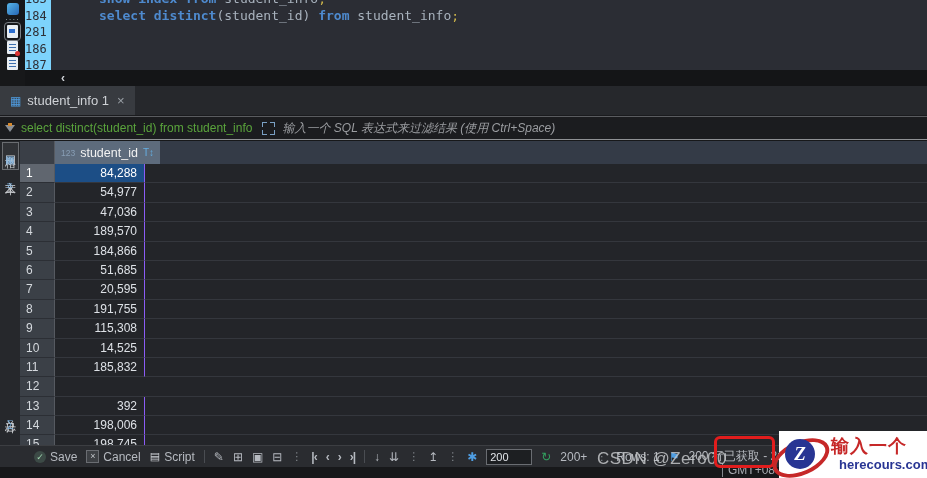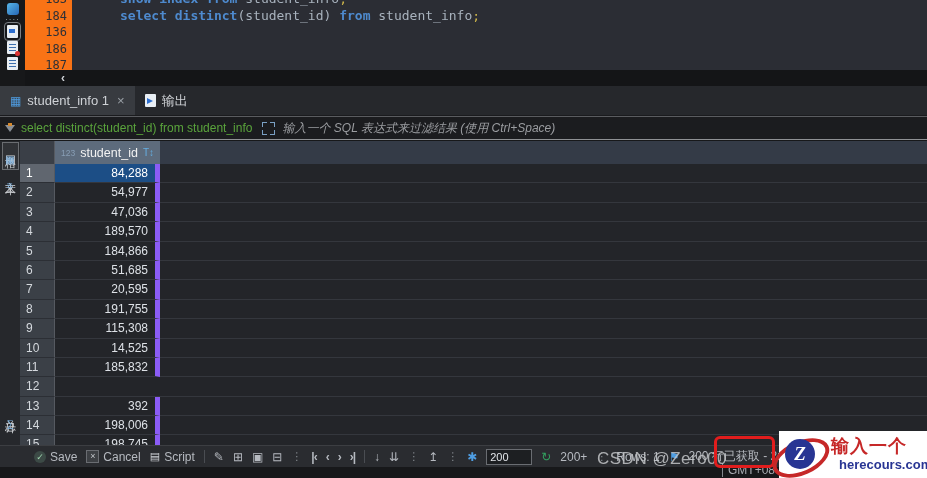--- a/index.html
+++ b/index.html
@@ -10,21 +10,21 @@
   .editor{position:absolute;left:0;top:0;width:927px;height:70px;background:#2b2d34;display:flex;overflow:hidden;}
   .icon-strip{width:25px;background:#16181b;display:flex;flex-direction:column;align-items:center;padding-top:3px;gap:3px;flex:none;}
   .estrip-ico{width:15px;height:14px;display:flex;align-items:center;justify-content:center;font-size:10px;}
   .gem{width:12px;height:12px;background:linear-gradient(135deg,#58b6e8,#2667b5);border-radius:3px;}
   .dots{color:#9aa;font-size:8px;letter-spacing:1px;line-height:4px;}
   .docico{width:11px;height:13px;background:#e8eef4;border-radius:1px;position:relative;}
   .docico i{position:absolute;left:2px;top:3px;width:7px;height:1px;background:#3d6fae;box-shadow:0 3px 0 #3d6fae,0 6px 0 #3d6fae;}
   .docico.arrow i{background:#2d6fd0;box-shadow:none;width:6px;height:4px;top:4px;}
   .boxed{outline:1px solid #7b8086;outline-offset:2px;}
   .reddot::after{content:"";position:absolute;right:-2px;bottom:-2px;width:5px;height:5px;background:#d33;border-radius:50%;}
-  .gutter{width:47px;background:#f97316;flex:none;text-align:right;padding-right:5px;box-sizing:border-box;
+  .gutter{width:26px;background:#7dd3fc;flex:none;text-align:right;padding-right:5px;box-sizing:border-box;
           font-family:"DejaVu Sans Mono",monospace;font-size:12px;line-height:16.5px;color:#2e3037;}
   .gutter .lnum:first-child,.code .cline:first-child{margin-top:-9px;}
   .code{flex:1;padding-left:6px;font-family:"DejaVu Sans Mono",monospace;font-size:13px;line-height:16.5px;white-space:pre;margin-left:42px;}
   .tok-kw{color:#4e8ace;font-weight:bold;}
   .tok-id{color:#a8b2bd;}
   .tok-semi{color:#cdb54a;}
 
   
   .hscroll{position:absolute;left:25px;top:70px;width:902px;height:16px;background:#141517;display:flex;align-items:center;}
   .hs-arrow{margin-left:36px;color:#d0d3d8;font-size:12px;font-weight:bold;cursor:pointer;}
@@ -64,22 +64,22 @@
   .ghead{height:23px;flex:none;display:flex;border-radius:6px;}
   .corner-cell{width:35px;background:#3a3f47;flex:none;border-right:1px solid #565a61;box-sizing:border-box;}
   .col-head{width:105px;flex:none;background:#5d6b7c;color:#f2f2f2;font-size:12.5px;display:flex;align-items:center;justify-content:center;gap:5px;cursor:pointer;}
   .t123{color:#a9c6e2;opacity:.55;font-size:8.5px;}
   .tfil{color:#64aee2;font-size:10px;}
   .head-rest{flex:1;background:#343b47;}
   .grows{flex:1;overflow:hidden;}
   .grow{height:19.4px;display:flex;box-sizing:border-box;}
   .gnum{width:35px;flex:none;background:#3b4047;color:#d5d9de;font-size:12px;line-height:19.4px;padding-left:6px;box-sizing:border-box;
         border-bottom:1px solid #2c2f35;border-right:1px solid #565a61;}
-  .gval{width:105px;flex:none;background:#232529;color:#dde1e6;font-size:12px;line-height:19.4px;text-align:right;padding-right:7px;box-sizing:border-box;
-        border-bottom:1px solid #34373d;border-right:5px solid #8b5cf6;}
+  .gval{width:90px;flex:none;background:#232529;color:#dde1e6;font-size:12px;line-height:19.4px;text-align:right;padding-right:7px;box-sizing:border-box;
+        border-bottom:1px solid #34373d;border-right:1px solid #8b5cf6;}
   .gfill{flex:1;background:#232529;border-bottom:1px solid #34373d;}
   .grow.sel .gnum{background:#60666f;color:#ffffff;}
   .grow.sel .gval{background:#1c4e86;color:#ffffff;}
 
   
   .toolbar{position:absolute;left:0;top:445px;width:927px;height:22px;background:#2a2c30;border-top:1px solid #3c3e42;box-sizing:border-box;
            display:flex;align-items:center;padding-left:34px;gap:9px;font-size:12px;color:#b6bac0;white-space:nowrap;}
   .tbtn{display:flex;align-items:center;gap:4px;cursor:pointer;}
   .ticon-check{width:12px;height:12px;border-radius:50%;background:#3c4a46;color:#9fd6b0;font-size:9px;line-height:12px;text-align:center;}
   .ticon-cancel{width:11px;height:11px;background:#3d4044;border:1px solid #6a6d72;color:#c3c6cb;font-size:9px;line-height:10px;text-align:center;}
@@ -129,42 +129,36 @@
         </span>
       <span class="estrip-ico">
           <span class="docico">
             <i></i>
           </span>
         </span>
     </div>
     <div class="gutter" id="gutter">
         <div class="lnum">183</div>
         <div class="lnum">184</div>
-        <div class="lnum">136</div>
+        <div class="lnum">281</div>
         <div class="lnum">186</div>
         <div class="lnum">187</div>
       </div>
     <div class="code" id="code"><div class="cline"><span class="tok-kw">show index from</span><span class="tok-id"> student_info</span><span class="tok-semi">;</span></div><div class="cline"><span class="tok-kw">select distinct</span><span class="tok-id">(student_id) </span><span class="tok-kw">from</span><span class="tok-id"> student_info</span><span class="tok-semi">;</span></div><div class="cline">&nbsp;</div><div class="cline">&nbsp;</div><div class="cline">&nbsp;</div></div>
   </div>
 
   <div class="hscroll">
     <span class="hs-arrow">‹</span>
   </div>
 
   <div class="tabbar">
     <div class="tab active">
       <span class="grid-ico">▦</span>
       <span>student_info 1</span>
       <span class="tab-close">×</span>
-    </div>
-    <div class="tab">
-      <span class="tab-docico">
-          <i></i>
-        </span>
-      <span>输出</span>
     </div>
   </div>
 
   <div class="filterbar">
     <span class="funnel"></span>
     <span class="fsql">select distinct(student_id) from student_info</span>
     <span class="corners">
         <i class="tl"></i>
         <i class="tr"></i>
         <i class="bl"></i>

